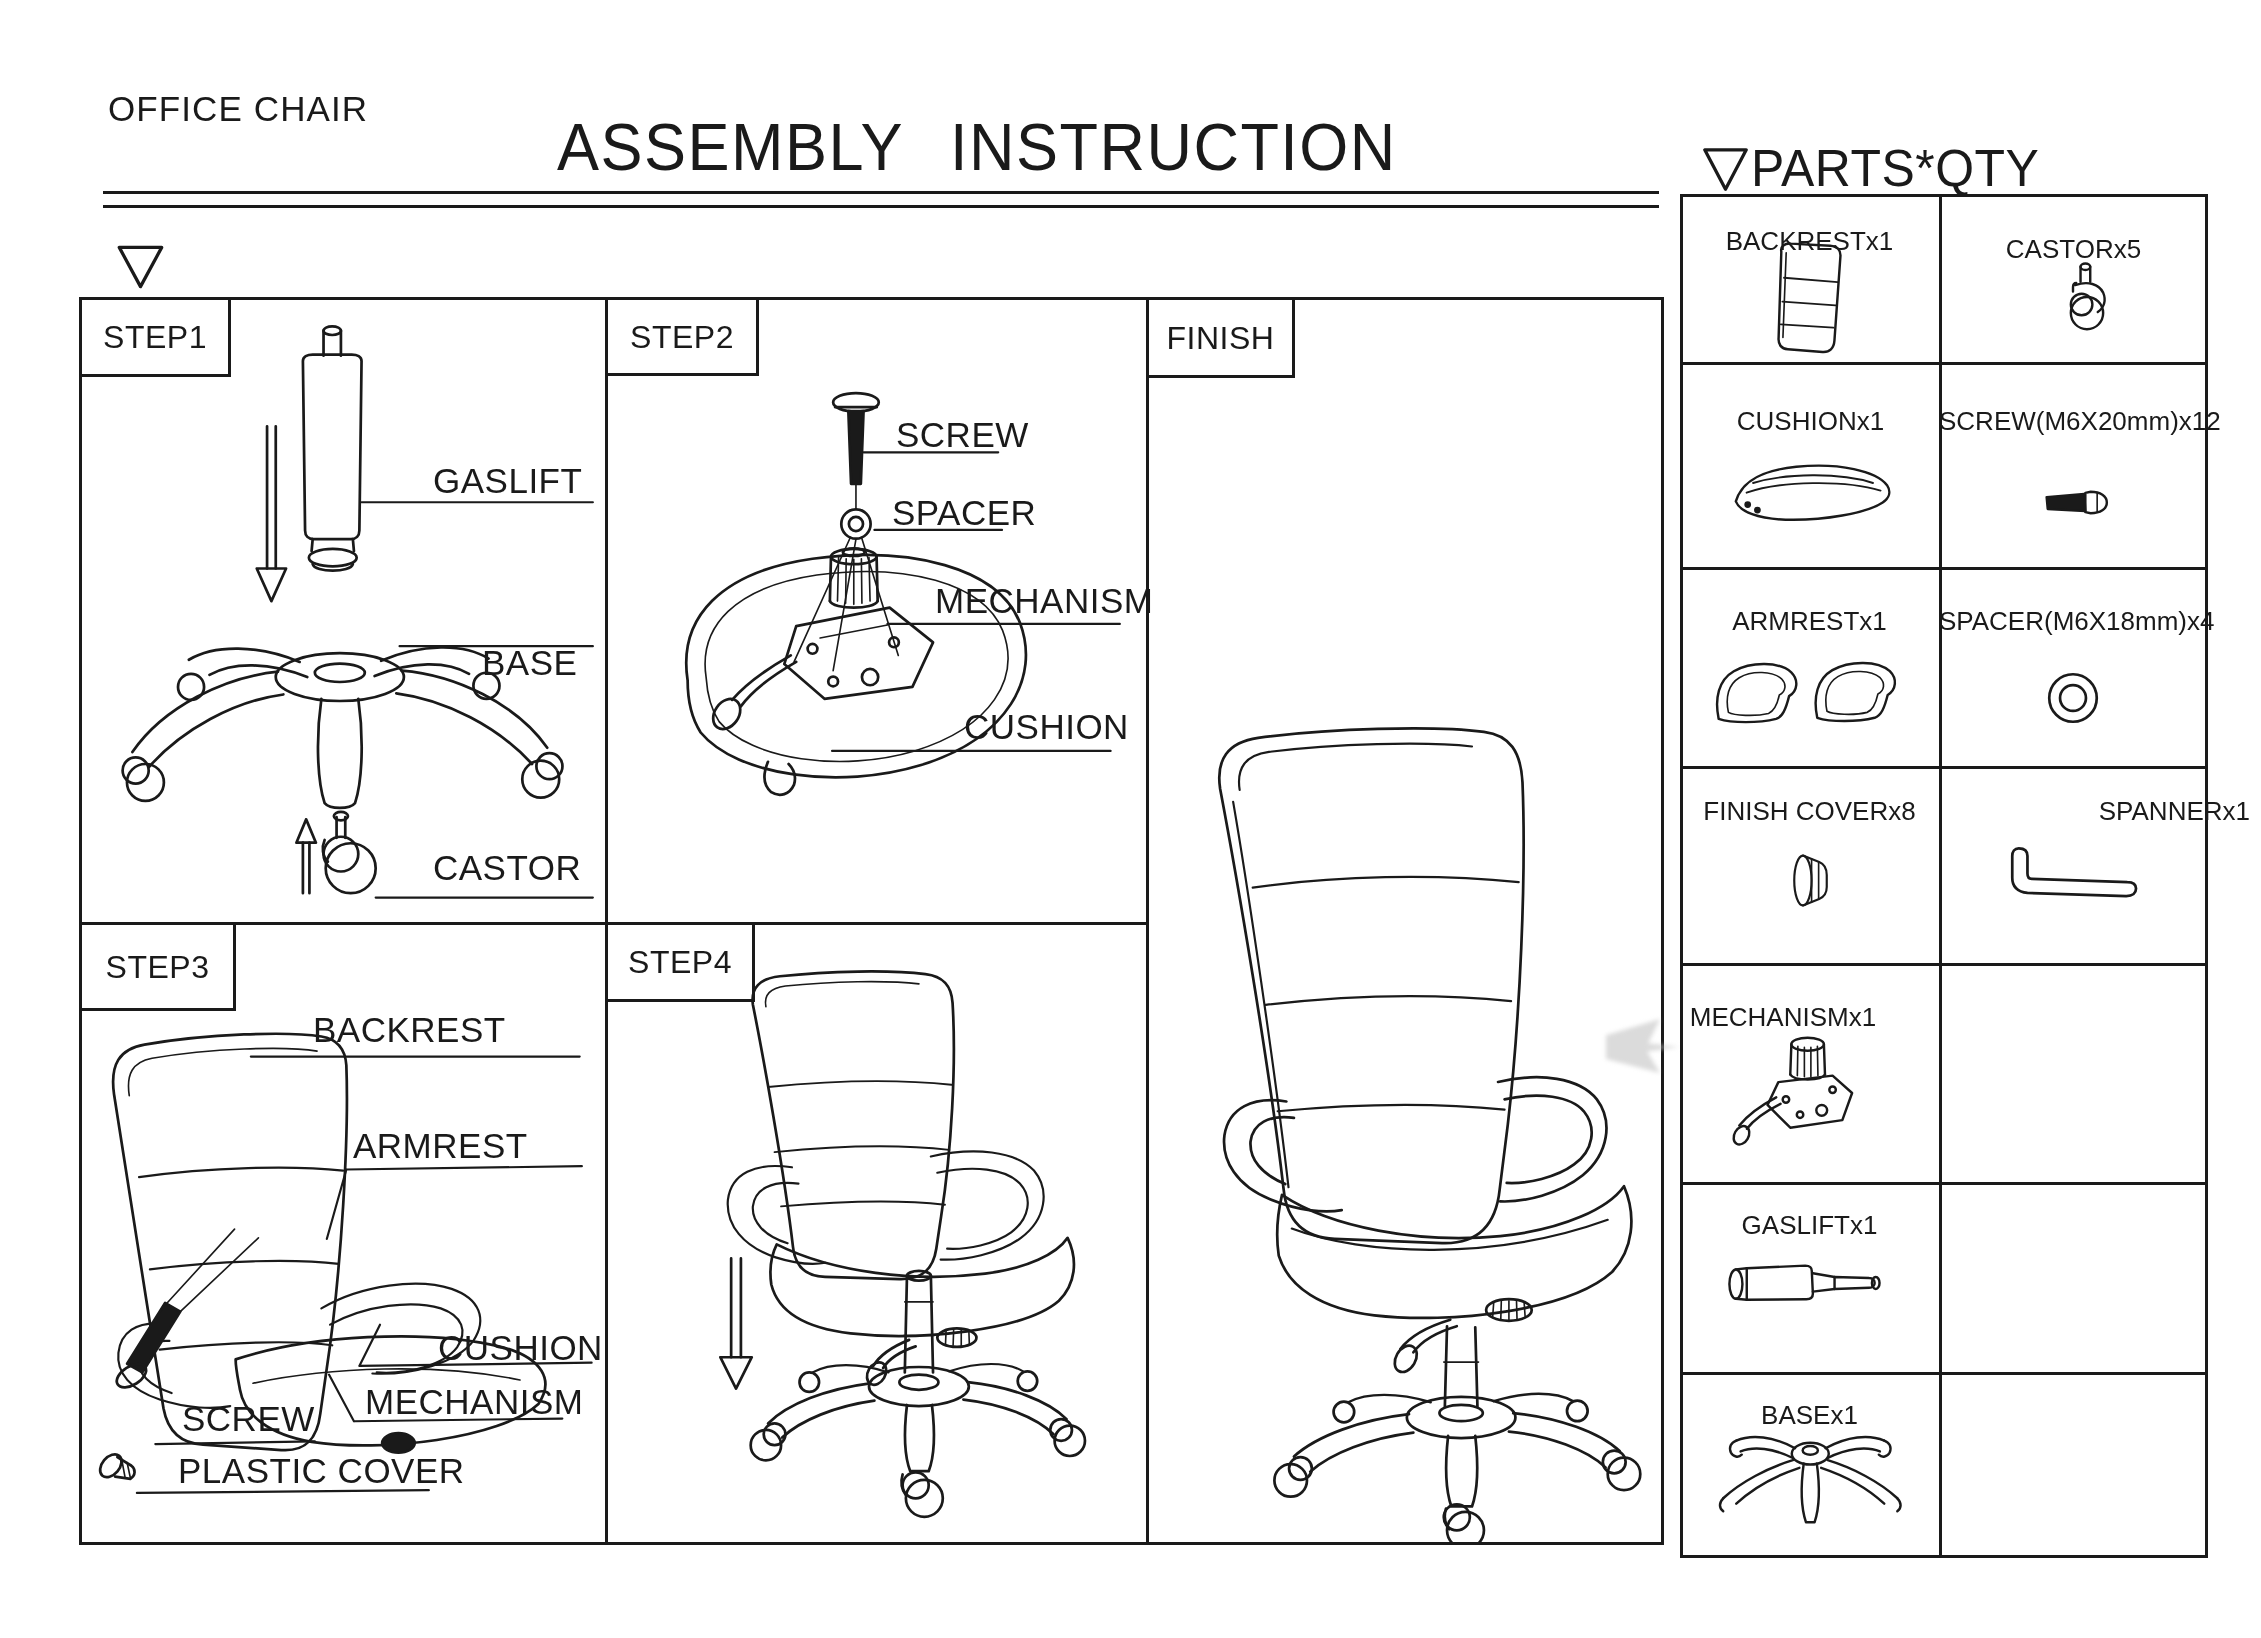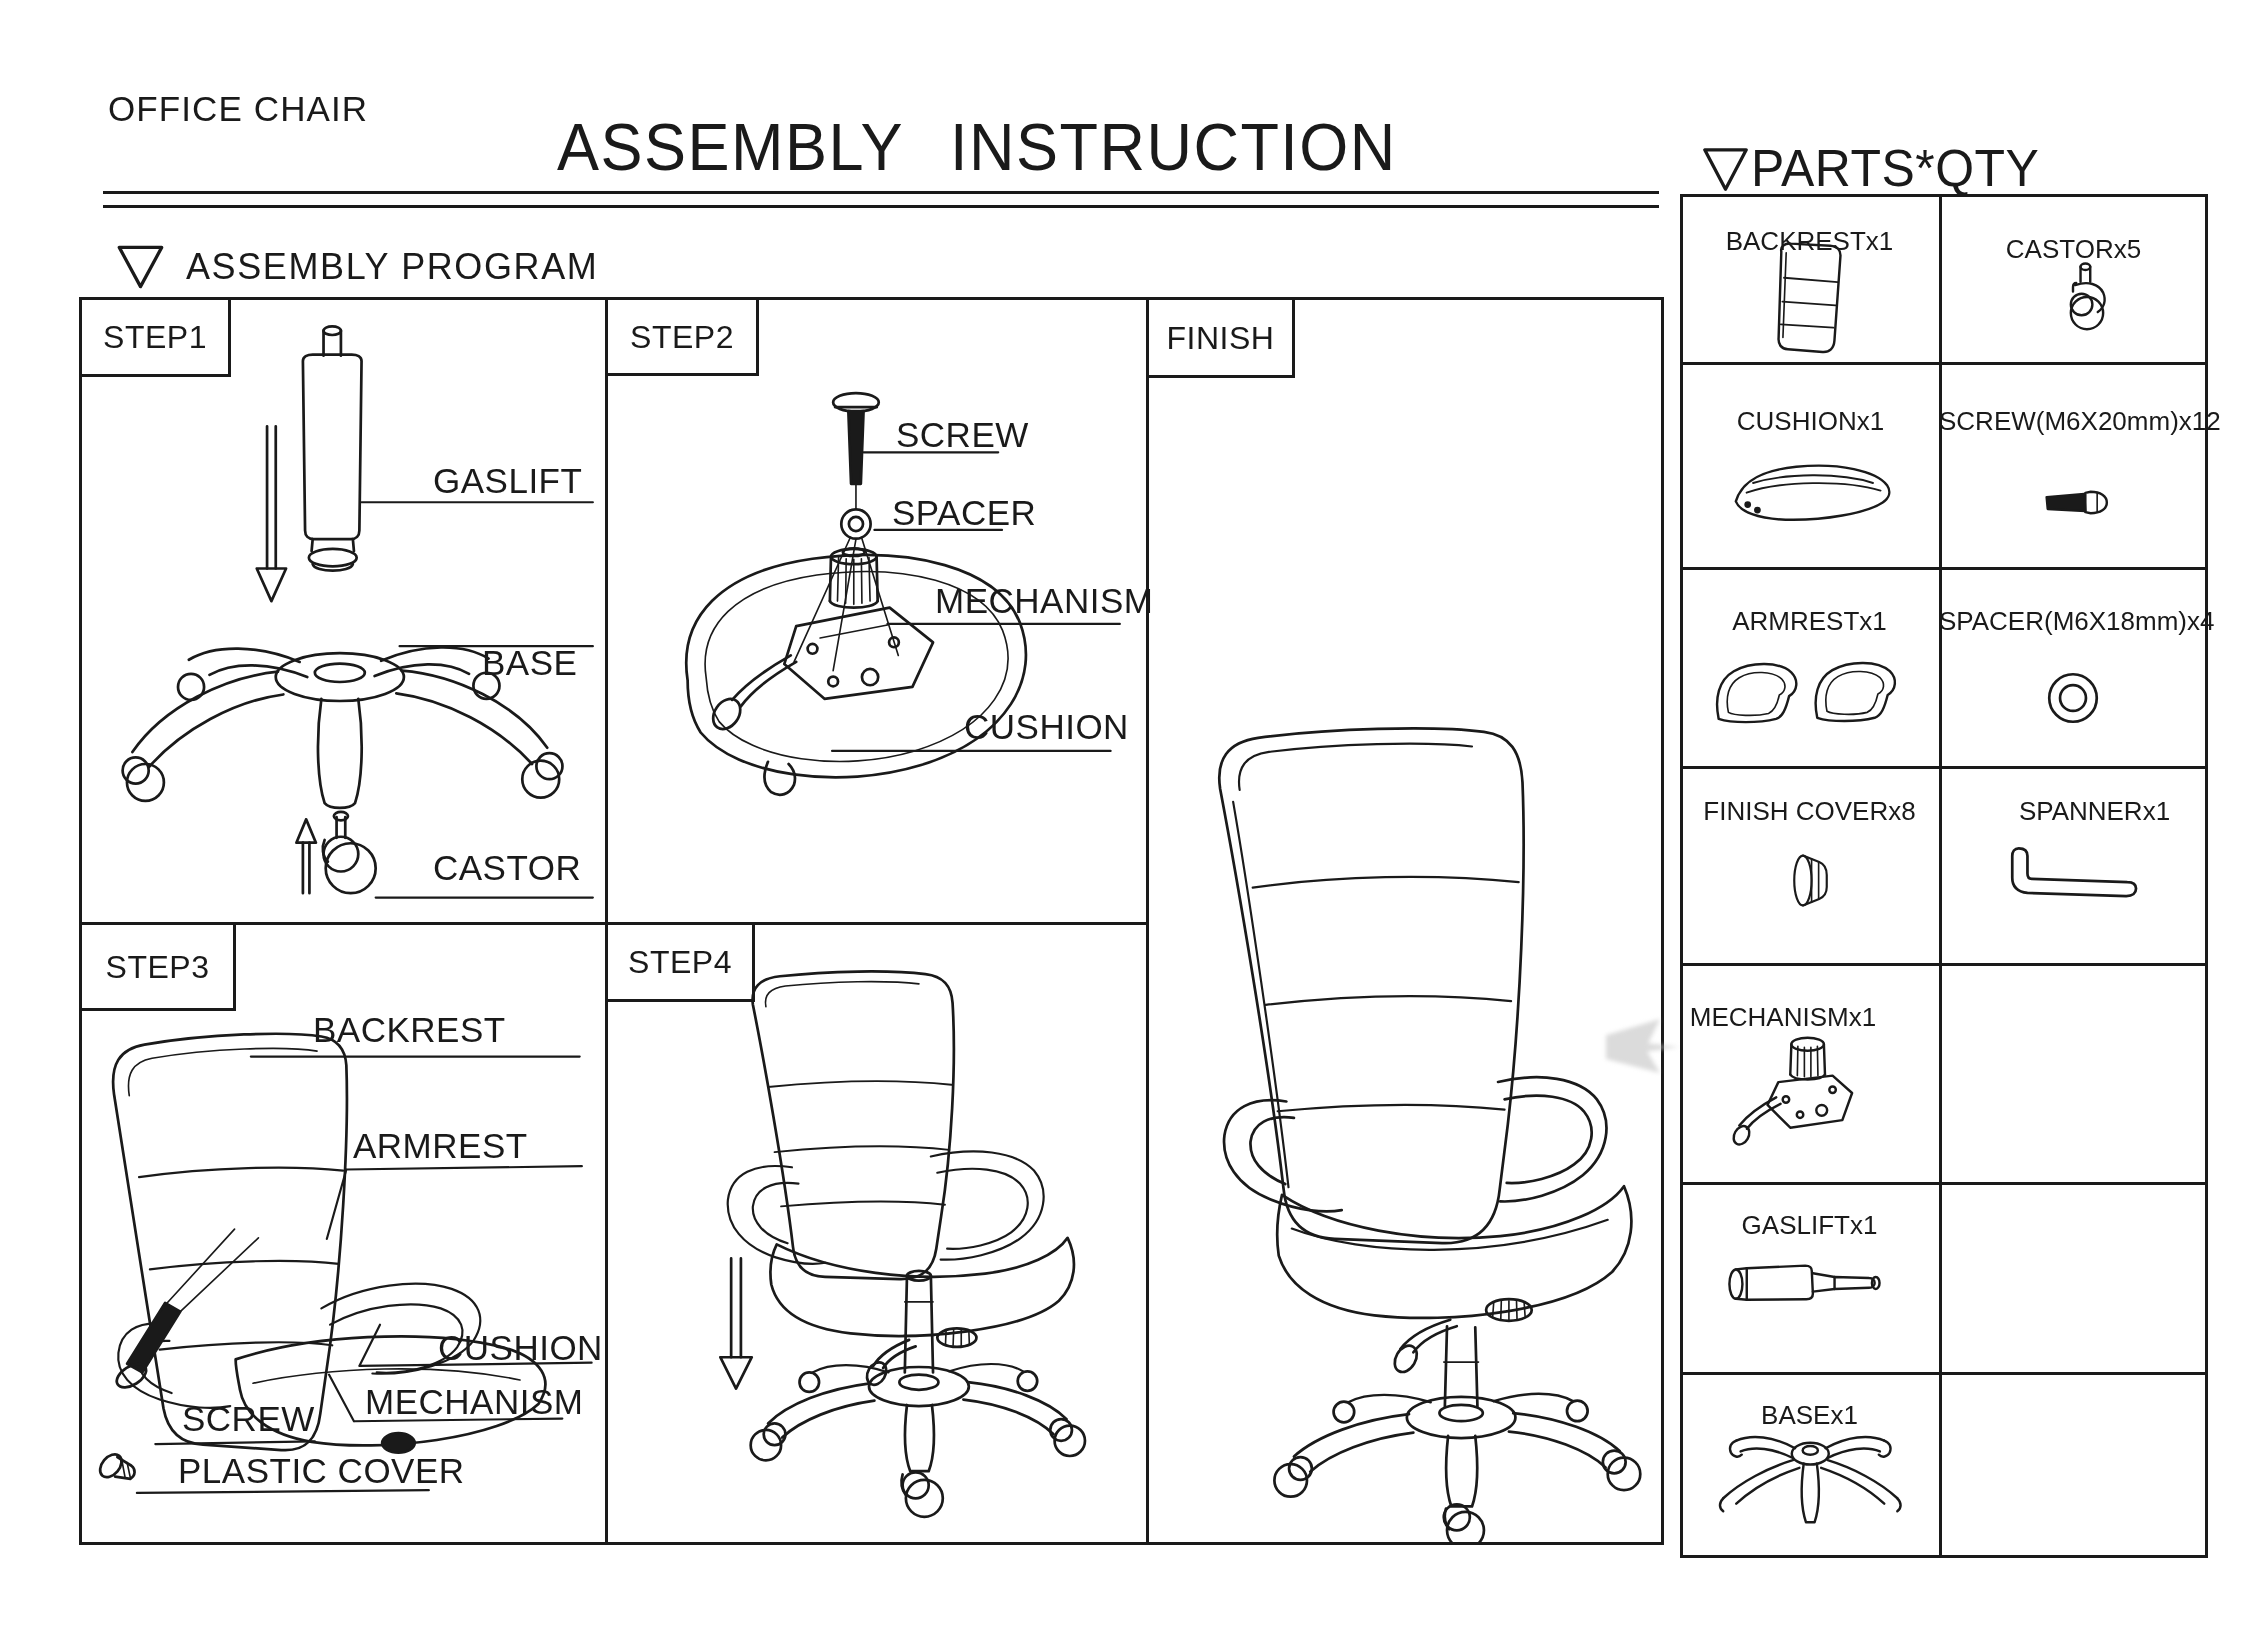--- a/index.html
+++ b/index.html
@@ -28,21 +28,20 @@
 <div class="page">
 
   <div class="abs txt product" style="left:108px;top:91px;">OFFICE CHAIR</div>
   <div class="abs txt title" style="left:557px;top:113px;">ASSEMBLY INSTRUCTION</div>
   <div class="abs rule" style="left:103px;top:191px;width:1556px;"></div>
   <div class="abs rule" style="left:103px;top:205px;width:1556px;height:2.7px;"></div>
 
   <svg class="abs" style="left:116px;top:244px;" width="49" height="46" viewBox="0 0 90 84">
     <polygon class="ink" points="6,6 84,6 45,78" stroke-width="6"></polygon>
   </svg>
-  <div class="abs txt prog-head" style="left:186px;top:249px;">ASSEMBLY PROGRAM</div>
 
   <div class="abs main-grid" style="left:79px;top:297px;width:1585px;height:1248px;"></div>
   <div class="abs vline" style="left:605px;top:297px;width:3.3px;height:1248px;"></div>
   <div class="abs vline" style="left:1146px;top:297px;width:3.3px;height:1248px;"></div>
   <div class="abs hline" style="left:79px;top:922px;width:1067px;height:3.3px;"></div>
 
   <div class="abs step-box" style="left:79px;top:297px;width:152px;height:80px;">
       <span class="txt">STEP1</span>
     </div>
   <div class="abs step-box" style="left:605px;top:297px;width:154px;height:79px;">
@@ -265,21 +264,21 @@
   <div class="abs hline" style="left:1680px;top:1182px;width:528px;height:3.3px;"></div>
   <div class="abs hline" style="left:1680px;top:1372px;width:528px;height:3.3px;"></div>
 
   <div class="abs txt cell-label" style="left:1680px;top:216px;width:259px;">BACKRESTx1</div>
   <div class="abs txt cell-label" style="left:1939px;top:224px;width:269px;">CASTORx5</div>
   <div class="abs txt cell-label" style="left:1680px;top:396px;width:261px;">CUSHIONx1</div>
   <div class="abs txt cell-label" style="left:1939px;top:396px;width:269px;">SCREW(M6X20mm)x12</div>
   <div class="abs txt cell-label" style="left:1680px;top:596px;width:259px;">ARMRESTx1</div>
   <div class="abs txt cell-label" style="left:1939px;top:596px;width:269px;">SPACER(M6X18mm)x4</div>
   <div class="abs txt cell-label" style="left:1680px;top:786px;width:259px;">FINISH COVERx8</div>
-  <div class="abs txt cell-label" style="left:1939px;top:786px;width:311px;">SPANNERx1</div>
+  <div class="abs txt cell-label" style="left:1939px;top:786px;width:311px;text-align:right;">SPANNERx1</div>
   <div class="abs txt cell-label" style="left:1680px;top:992px;width:206px;">MECHANISMx1</div>
   <div class="abs txt cell-label" style="left:1680px;top:1200px;width:259px;">GASLIFTx1</div>
   <div class="abs txt cell-label" style="left:1680px;top:1390px;width:259px;">BASEx1</div>
 
   <svg class="abs" style="left:1766px;top:242px;" width="87" height="116" viewBox="0 0 160 214">
     <g class="ink" stroke-width="4.5">
       <path d="M28,18 C26,8 34,2 46,3 L118,7 C132,8 138,15 137,27 L126,182 C125,196 117,204 104,203 L40,198 C28,197 22,189 23,177 Z"></path>
       <path d="M37,20 L31,176" stroke-width="3"></path>
       <path d="M33,66 L132,74 M30,110 L128,117 M27,152 L124,158" stroke-width="3.5"></path>
     </g>

